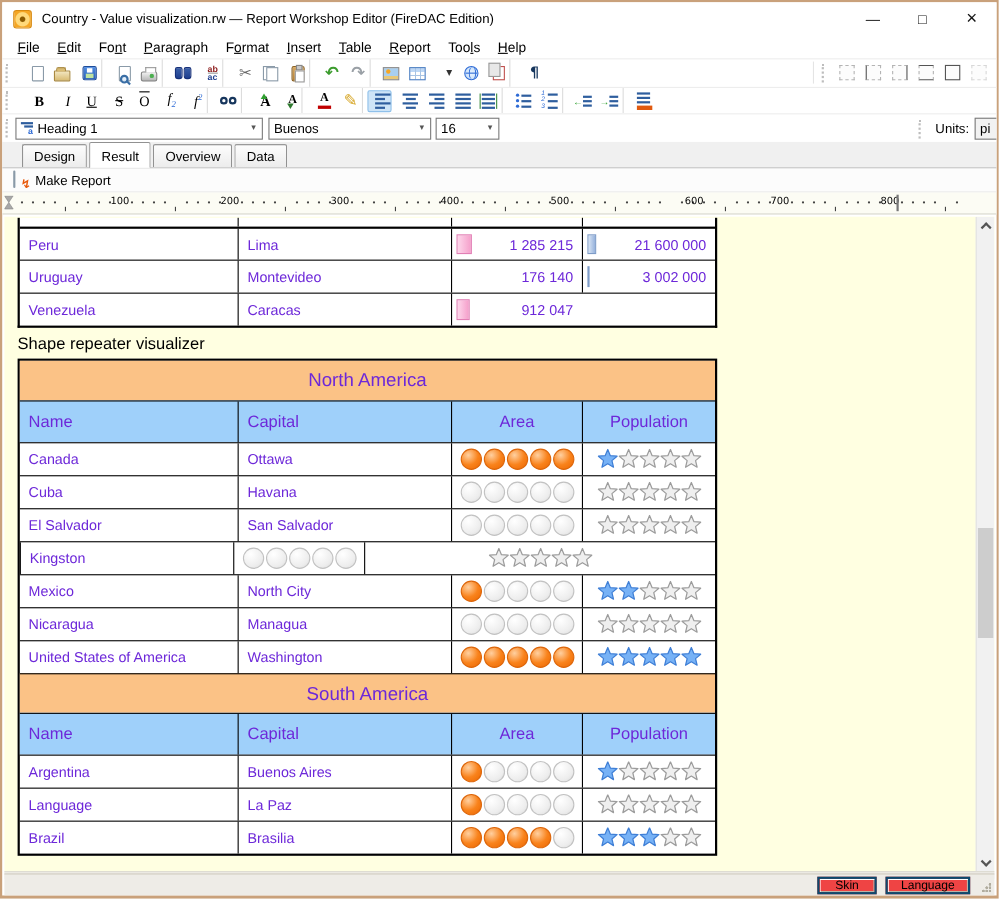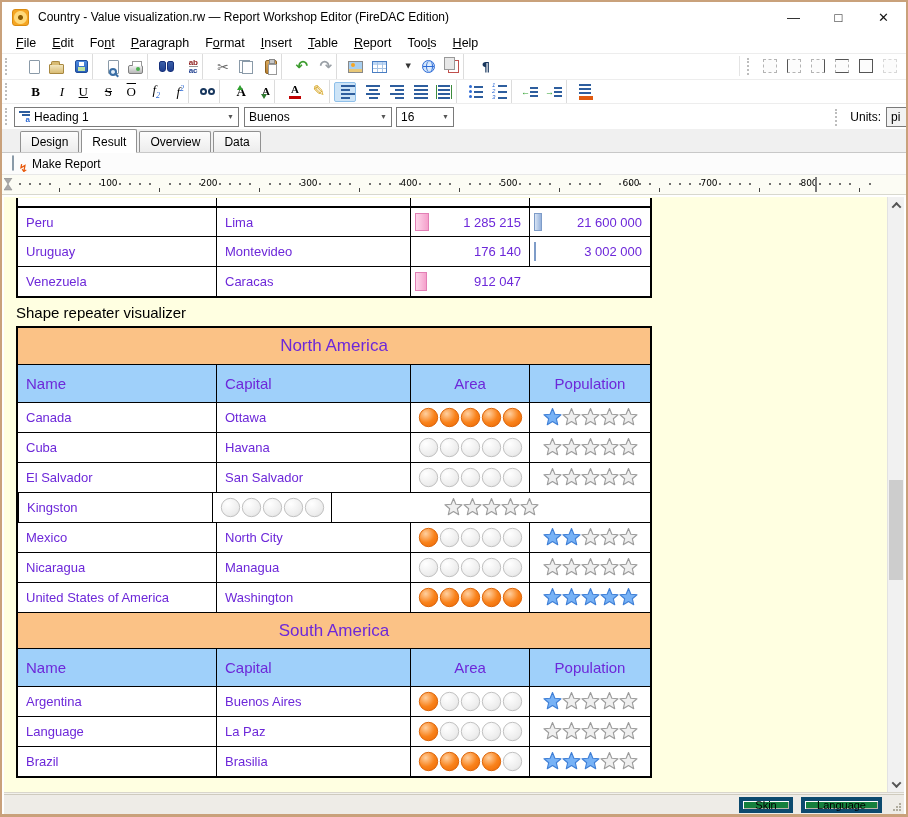--- a/index.html
+++ b/index.html
@@ -149,21 +149,21 @@
   .sbtn{position:absolute;left:0;right:0;height:16px;display:flex;align-items:center;justify-content:center}
   .sbtn.up{top:0}.sbtn.down{bottom:0}
   .chv{width:7px;height:7px;border-left:2px solid #555;border-top:2px solid #555}
   .chv.u{transform:rotate(45deg) translate(1px,1px)}
   .chv.d{transform:rotate(225deg) translate(1px,1px)}
   .sthumb{position:absolute;left:1px;right:1px;top:283px;height:100px;background:#CDCDCD}
 
   
   .gapstrip{position:absolute;left:2px;right:2px;top:790px;height:7px;background:#F2F1EC;border-top:1px solid #D9D6CC}
   .statusbar{position:absolute;left:2px;right:2px;bottom:0;height:20px;background:#EEECE7;border-top:1px solid #CFCBBE;display:flex;align-items:center;justify-content:flex-end;padding-right:22px;gap:8px}
-  .sbbtn{height:16px;min-width:54px;padding:0 12px;font-size:11px;display:flex;align-items:center;justify-content:center;background:#15803d;border:4px solid #0c4a6e;box-shadow:inset 1px 1px 0 #fff, inset -1px -1px 0 #B8B4A8;color:#000}
+  .sbbtn{height:16px;min-width:54px;padding:0 12px;font-size:11px;display:flex;align-items:center;justify-content:center;background:#ef4444;border:2px solid #0c4a6e;box-shadow:inset 1px 1px 0 #fff, inset -1px -1px 0 #B8B4A8;color:#000}
   .rgrip{position:absolute;right:3px;bottom:3px;width:9px;height:9px;background:
     radial-gradient(circle at 8px 2px,#B0AC9E 0 1px,transparent 1.5px),
     radial-gradient(circle at 8px 5px,#B0AC9E 0 1px,transparent 1.5px),
     radial-gradient(circle at 5px 5px,#B0AC9E 0 1px,transparent 1.5px),
     radial-gradient(circle at 8px 8px,#B0AC9E 0 1px,transparent 1.5px),
     radial-gradient(circle at 5px 8px,#B0AC9E 0 1px,transparent 1.5px),
     radial-gradient(circle at 2px 8px,#B0AC9E 0 1px,transparent 1.5px)}
 </style>
 </head>
 <body>

